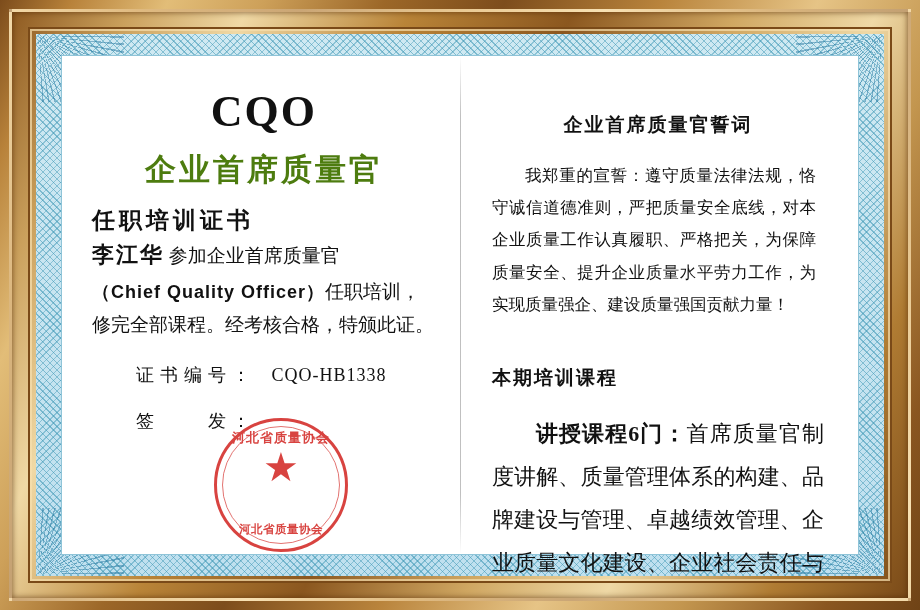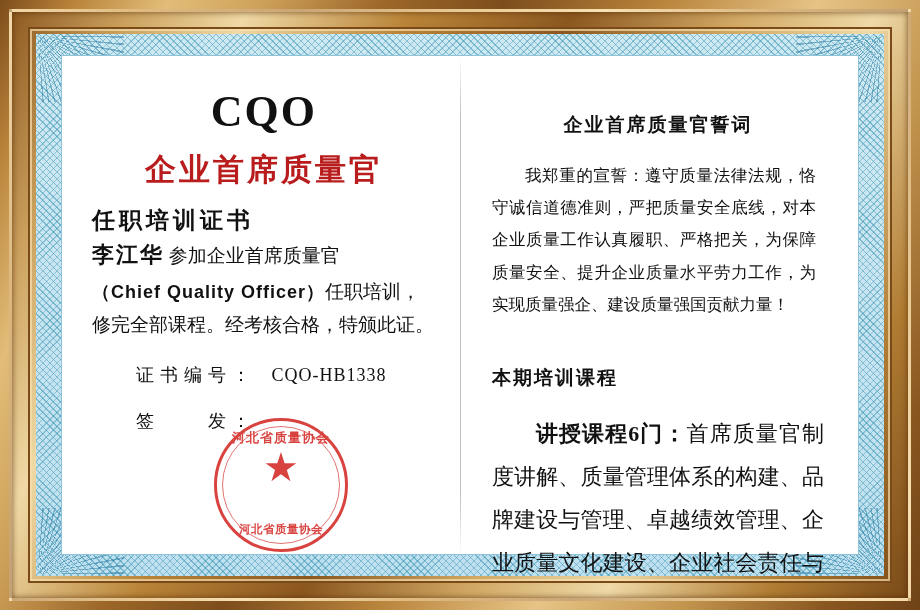--- a/index.html
+++ b/index.html
@@ -139,21 +139,21 @@
     font-size: 44px;
     font-weight: bold;
     letter-spacing: 2px;
     color: #111;
     margin: 4px 0 12px 0;
   }
   .line2 {
     text-align: center;
     font-size: 31px;
     font-weight: bold;
-    color: #b91c1c;
+    color: #4d7c0f;
     letter-spacing: 3px;
     margin-bottom: 14px;
   }
   .line3 {
     text-align: left;
     font-size: 23px;
     font-weight: bold;
     color: #111;
     letter-spacing: 4px;
   }

